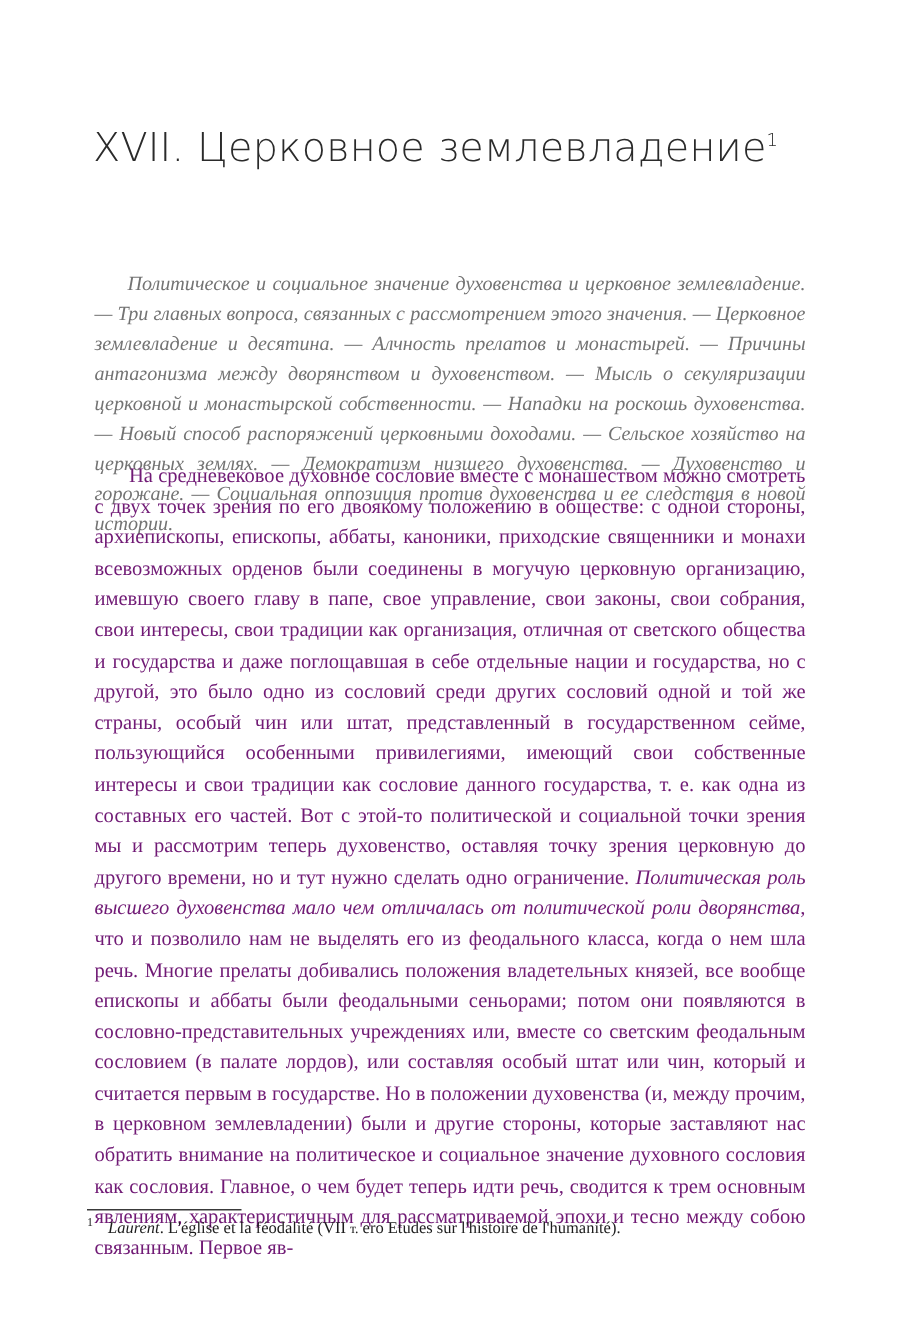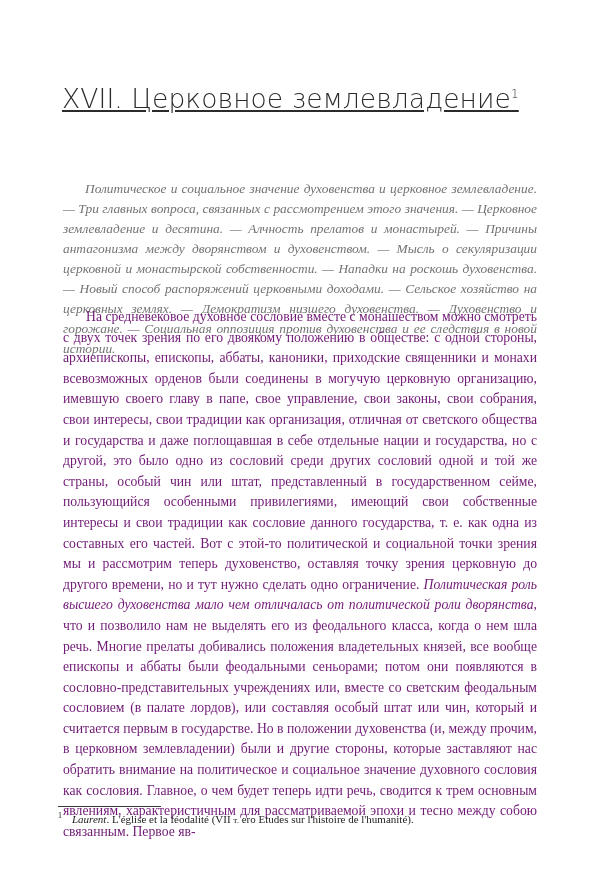--- a/index.html
+++ b/index.html
@@ -30,21 +30,20 @@
     left: 62px;
     top: 66px;
     width: 478px;
     font-family: "DejaVu Sans", "Liberation Sans", sans-serif;
     font-weight: 300;
     font-size: 26.5px;
     line-height: 1.15;
     letter-spacing: 0.1px;
     color: #2b2b2b;
     white-space: nowrap;
-    text-decoration: underline;
   }
   .chapter-title .note-ref {
     font-size: 12px;
     vertical-align: super;
     line-height: 0;
     font-weight: 300;
   }
 
   
   .abstract {

